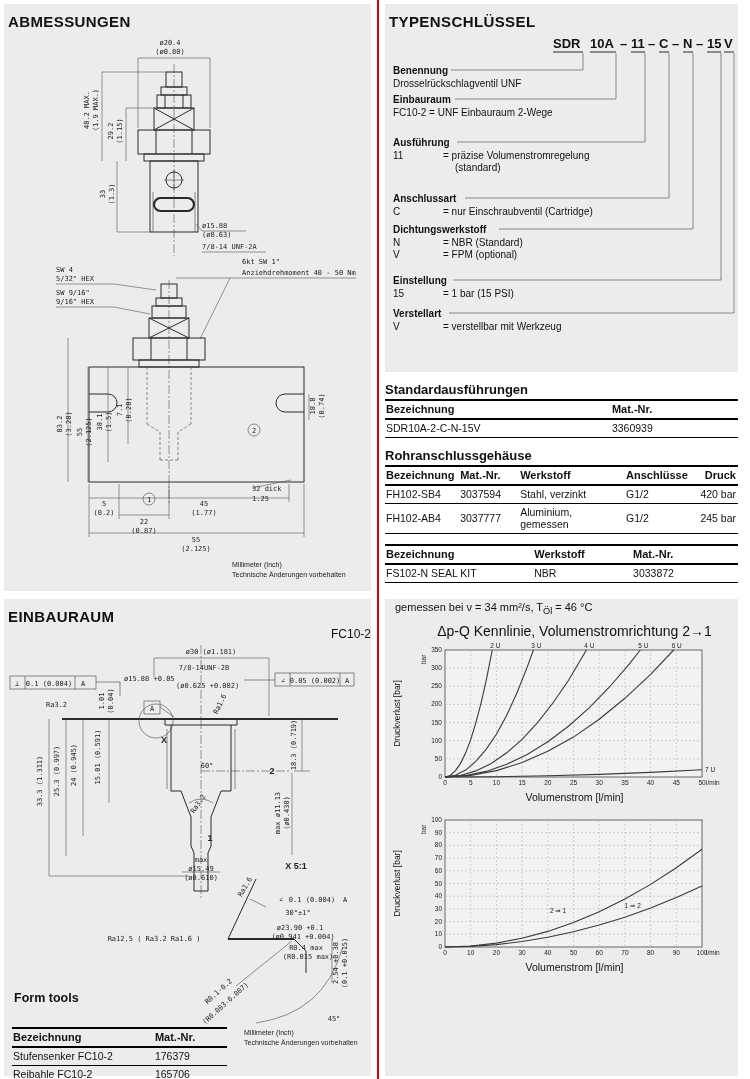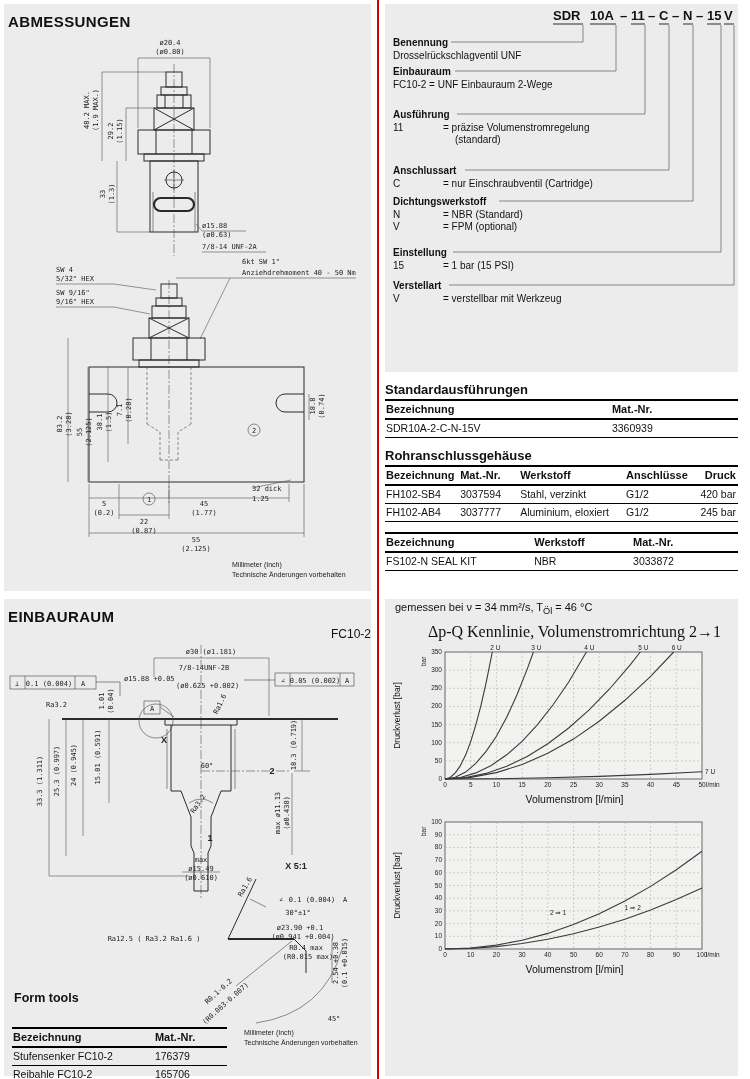--- a/index.html
+++ b/index.html
@@ -38,21 +38,21 @@
   .t-rohr th:nth-child(3){width:30%}.t-rohr th:nth-child(4){width:19%}.t-rohr th:nth-child(5){width:13%}
   .t-rohr th:last-child,.t-rohr td:last-child{text-align:right;}
   .t-dicht th:nth-child(1){width:42%}.t-dicht th:nth-child(2){width:28%}
   .t-form{width:212px;}
   .t-form th:nth-child(2){width:34%;}
   #form-tools{position:absolute;left:8px;top:392px;width:215px;}
   #form-tools h3{font-size:12.5px;font-weight:bold;margin:0 0 22px 2px;}
   .kl-body{padding:0 4px;}
   .kl-sub{font-size:11px;margin:2px 0 0 10px;}
   .chart{margin-top:7px;}
-  .chart-title{font-size:16px;text-align:center;padding-left:26px;margin-bottom:1px;font-family:Liberation Serif, serif;}
+  .chart-title{font-size:14px;text-align:center;padding-left:26px;margin-bottom:1px;}
   .chart-xlabel{font-size:10.5px;text-align:center;padding-left:26px;margin-top:-1px;}
 </style>
 </head>
 <body>
 
 <div id="divider"></div>
 
 <div id="p-abm" class="panel">
   <h2 class="ptitle">ABMESSUNGEN</h2>
   <svg id="abm-svg" width="360" height="550" viewBox="0 0 360 550">
@@ -174,20 +174,21 @@
       <text x="145" y="470" text-anchor="middle" class="ann">1</text>
       <text x="250" y="401" text-anchor="middle" class="ann">2</text>
     </svg>
   <div class="foot" style="left:228px;top:556px;">
     <div>Millimeter (Inch)</div>
     <div>Technische Änderungen vorbehalten</div>
   </div>
 </div>
 
 <div id="p-typ" class="panel">
+  <h2 class="ptitle">TYPENSCHLÜSSEL</h2>
   <svg id="ts-svg" width="353" height="315" viewBox="0 0 353 315">
 
     <line class="ln" x1="168" y1="20" x2="198" y2="20"></line>
     <line class="ln" x1="205" y1="20" x2="231" y2="20"></line>
     <line class="ln" x1="246" y1="20" x2="260" y2="20"></line>
     <line class="ln" x1="274" y1="20" x2="284" y2="20"></line>
     <line class="ln" x1="298" y1="20" x2="308" y2="20"></line>
     <line class="ln" x1="322" y1="20" x2="336" y2="20"></line>
     <line class="ln" x1="339" y1="20" x2="349" y2="20"></line>
 
@@ -266,21 +267,21 @@
         <tr>
           <td>FH102-SB4</td>
           <td>3037594</td>
           <td>Stahl, verzinkt</td>
           <td>G1/2</td>
           <td>420 bar</td>
         </tr>
         <tr>
           <td>FH102-AB4</td>
           <td>3037777</td>
-          <td>Aluminium, eloxiert</td>
+          <td>Aluminium, gemessen</td>
           <td>G1/2</td>
           <td>245 bar</td>
         </tr>
       </tbody>
     </table>
   <div class="tbl-gap"></div>
   <table class="dtable t-dicht">
       <thead>
         <tr>
           <th>Bezeichnung</th>

